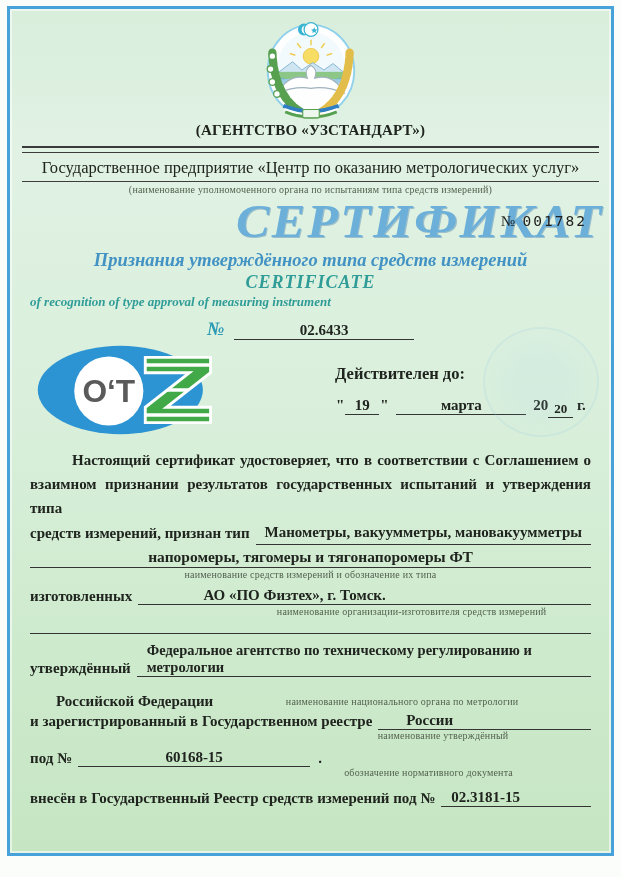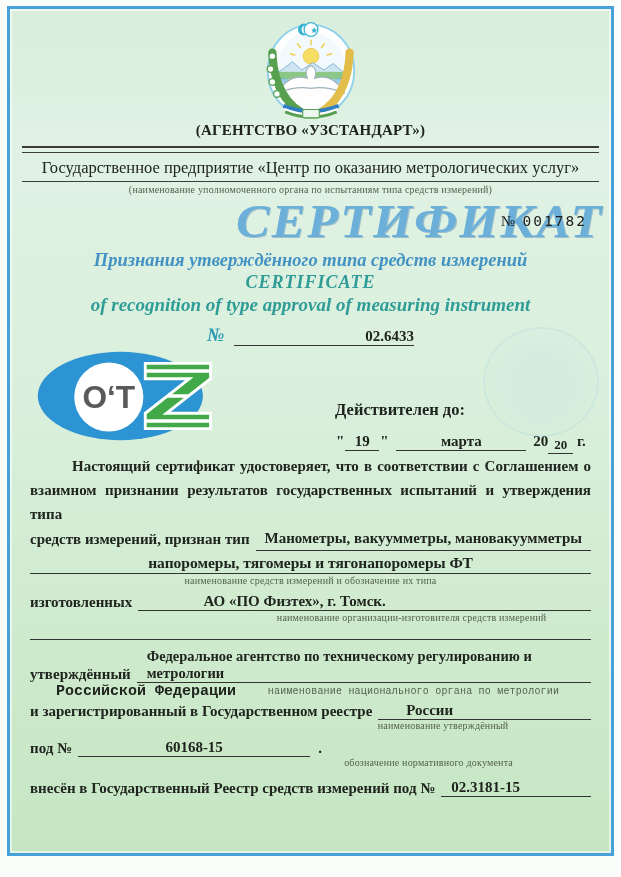--- a/index.html
+++ b/index.html
@@ -19,28 +19,28 @@
   .caption{font-size:10px;color:#53614f;letter-spacing:.2px;}
   .org-caption{text-align:center;margin-top:2px;}
   .title-row{position:relative;text-align:right;margin-top:2px;height:52px;}
   .main-title{display:inline-block;font-size:47px;font-weight:bold;font-style:italic;color:#6cb0da;
     letter-spacing:2px;transform:scaleX(1.07);transform-origin:center;line-height:1.05;
     text-shadow:1px 1px 0 rgba(58,118,168,.4);}
   .cert-no{position:absolute;right:4px;top:16px;font-size:15px;color:#20201e;}
   .cert-no .num{font-family:"DejaVu Sans Mono",monospace;font-size:14.5px;letter-spacing:2px;}
   .subtitle-ru{text-align:center;font-size:18.5px;font-weight:bold;font-style:italic;color:#4292c4;margin-top:1px;}
   .title-en{text-align:center;font-size:18px;font-weight:bold;font-style:italic;color:#2f9c97;letter-spacing:1px;margin-top:1px;}
-  .subtitle-en{text-align:center;font-size:19px;font-weight:bold;font-style:italic;color:#2f9c97;margin-top:1px;}
+  .subtitle-en{text-align:left;font-size:13px;font-weight:bold;font-style:italic;color:#2f9c97;margin-top:1px;}
   .doc-no-row{text-align:center;margin-top:8px;font-size:15px;}
   .doc-no-row .nsign{font-style:italic;font-weight:bold;color:#2e9bb5;font-size:19px;margin-right:6px;}
-  .doc-no-row .val{display:inline-block;min-width:180px;border-bottom:1.2px solid #333;font-weight:bold;text-align:right;}
+  .doc-no-row .val{display:inline-block;min-width:180px;border-bottom:1.2px solid #333;font-weight:bold;text-align:center;}
   .logo-row{display:flex;margin-top:2px;height:96px;}
   .otz-svg{width:196px;height:96px;flex:0 0 auto;}
   .validity{margin-left:auto;width:256px;}
-  .v-label{font-weight:bold;font-size:16.5px;margin-top:52px;}
+  .v-label{font-weight:bold;font-size:16.5px;margin-top:22px;}
   .dateline{margin-top:13px;font-size:15px;font-weight:bold;white-space:nowrap;}
   .dateline .q{margin:0 1px;}
   .dateline .d{display:inline-block;min-width:34px;text-align:center;border-bottom:1.2px solid #333;}
   .dateline .m{display:inline-block;min-width:130px;text-align:center;border-bottom:1.2px solid #333;margin:0 3px;}
   .dateline .yf{display:inline-block;min-width:25px;text-align:center;border-bottom:1.2px solid #333;
     font-size:13px;transform:translateY(3px);}
   .para{margin-top:10px;font-size:15px;font-weight:bold;line-height:24px;}
   .jline{text-align:justify;text-align-last:justify;}
   .indent{text-indent:42px;}
   .line3{display:flex;align-items:flex-end;}
@@ -48,21 +48,21 @@
   .fill{flex:1;border-bottom:1.2px solid #333;text-align:center;font-weight:bold;}
   .fill.left{text-align:left;padding-left:10px;}
   .type2-row{margin-top:3px;border-bottom:1.2px solid #333;text-align:center;font-weight:bold;font-size:15.5px;padding-bottom:1px;}
   .type-caption{text-align:center;margin-top:1px;}
   .frow{display:flex;align-items:flex-end;font-size:15px;font-weight:bold;}
   .frow .lbl{white-space:nowrap;margin-right:6px;}
   .manu-row{margin-top:7px;}
   .manu-cap{margin-left:44%;margin-top:1px;}
   .empty-ul-full{height:14px;border-bottom:1.2px solid #333;margin-top:2px;}
   .appr-row{margin-top:8px;}
-  .appr-cap-row{display:flex;margin-top:0;font-family:Liberation Mono, monospace;}
+  .appr-cap-row{display:flex;margin-top:16px;}
   .rf2{font-weight:bold;font-size:15px;margin-left:26px;white-space:nowrap;}
   .appr-cap-row .caption{flex:1;text-align:center;margin-top:3px;}
   .reg-row{margin-top:2px;}
   .reg-cap{margin-left:62%;margin-top:0;}
   .podno-row{margin-top:8px;}
   .podno-row .val{flex:0 0 232px;}
   .podno-row .tail{margin-left:8px;}
   .conform-row{margin-top:6px;padding-left:26px;}
   .conform-row .tail{margin-left:4px;}
   .conform-cap{margin-left:56%;margin-top:0;}

